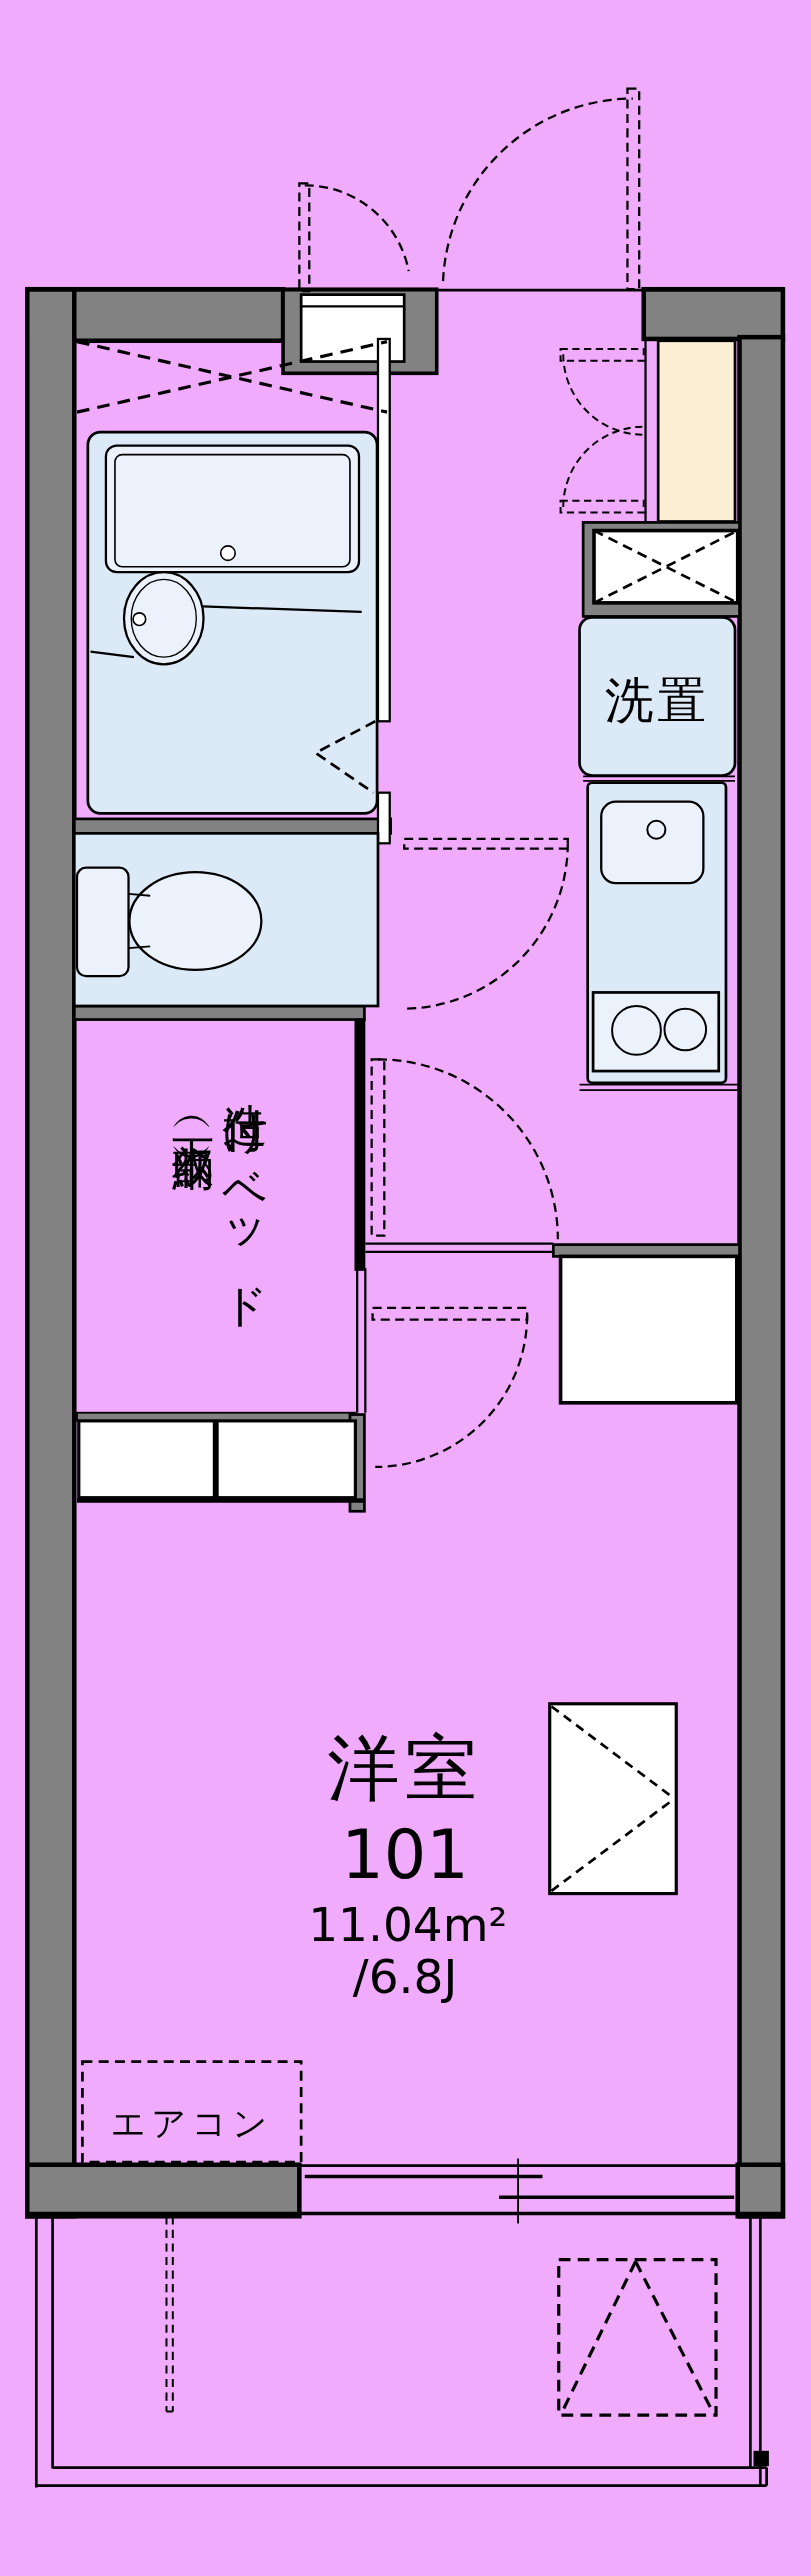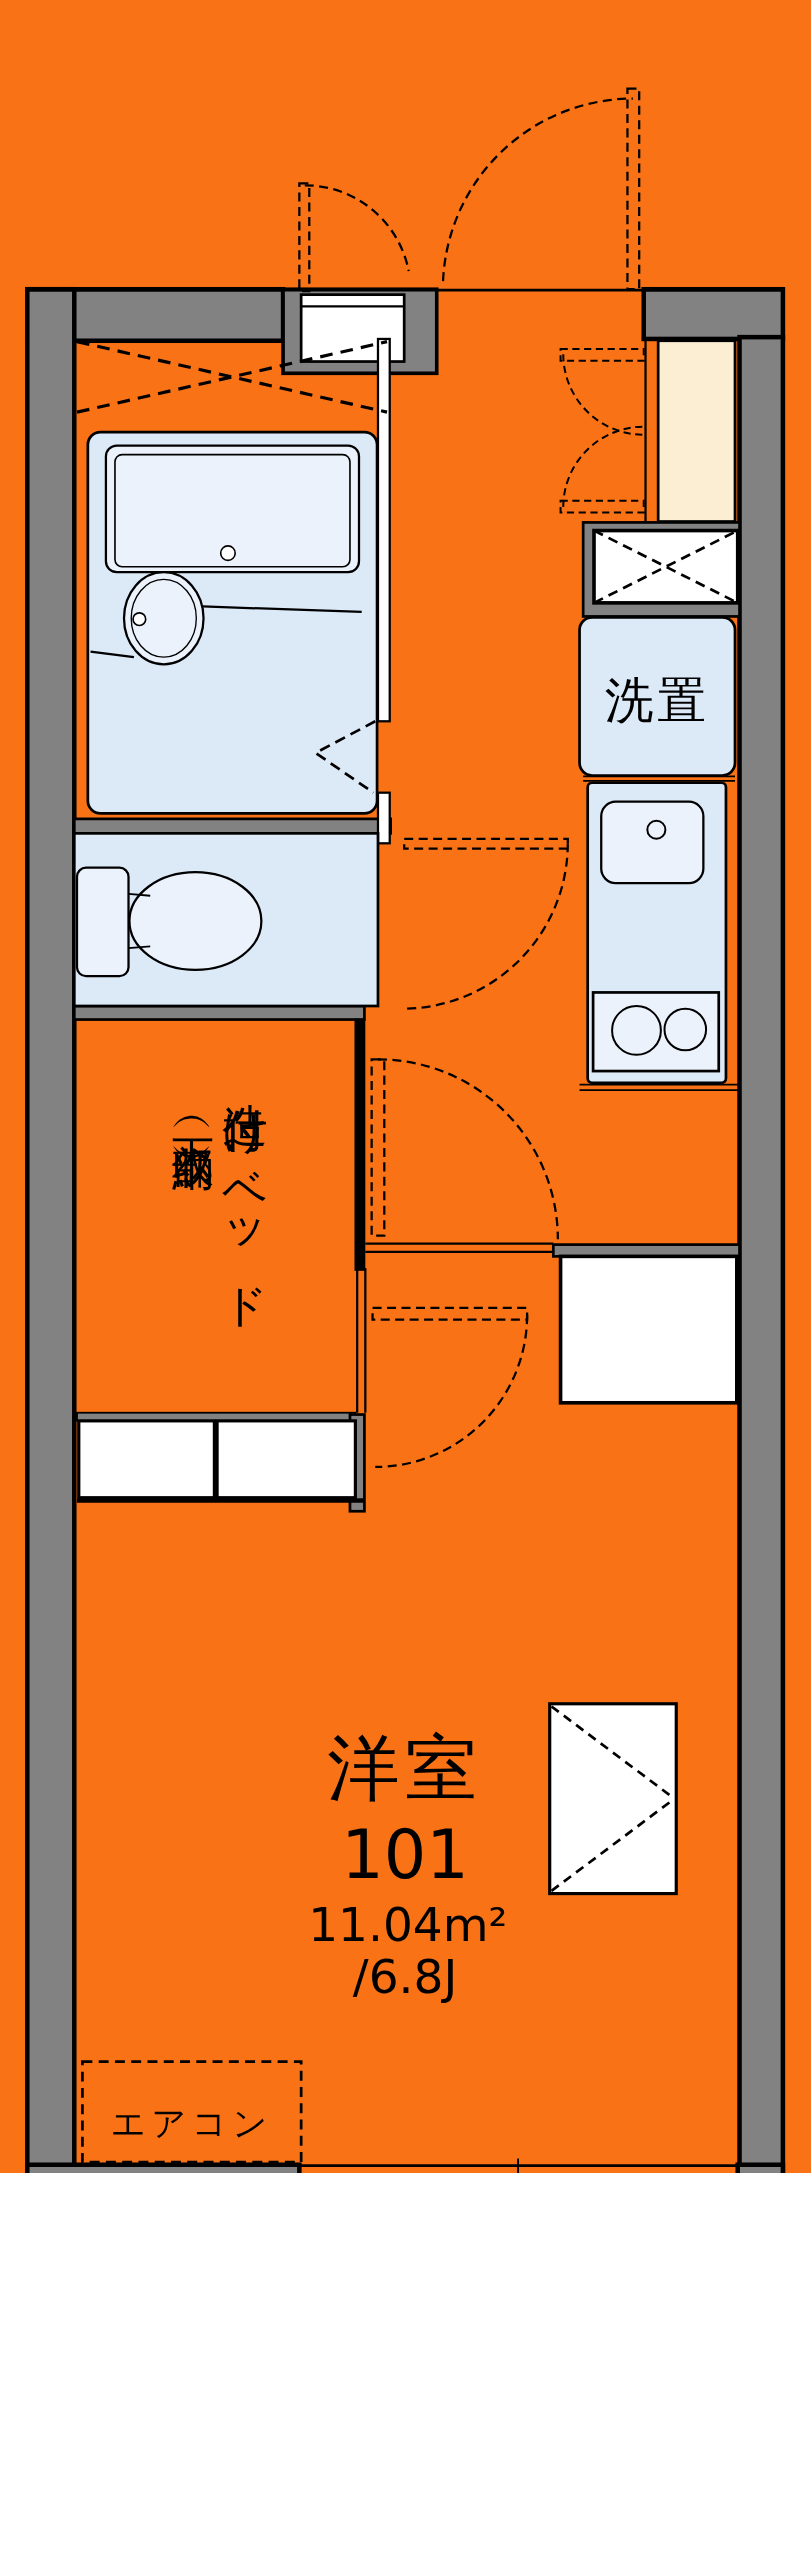--- a/index.html
+++ b/index.html
@@ -1,16 +1,16 @@
 <!DOCTYPE html>
 <html style="--wall: #828282; --unit: #dce9f7; --fixture: #ebf2fb; --genkan: #fbeed3; --line: #000000;font-size:14.5px"><head>
 <meta charset="utf-8">
 <style>
   html,body{margin:0;padding:0;background:#ffffff;}
-  #stage{position:relative;width:812px;height:2173px;background:#f97316;overflow:hidden;
+  #stage{position:relative;width:812px;height:2576px;background:#f0abfc;overflow:hidden;
          font-family:"DejaVu Sans",sans-serif;}
   #plan-svg{position:absolute;left:0;top:0;}
   .vtext{position:absolute;writing-mode:vertical-rl;text-orientation:upright;
          color:#000;white-space:nowrap;}
   #bed-label-main{left:215px;top:1068px;font-size:45px;letter-spacing:6.3px;}
   #bed-label-sub{left:165px;top:1103px;font-size:42px;letter-spacing:3.6px;}
   svg text{fill:#000;font-family:"DejaVu Sans",sans-serif;}
 </style>
 </head>
 <body>

